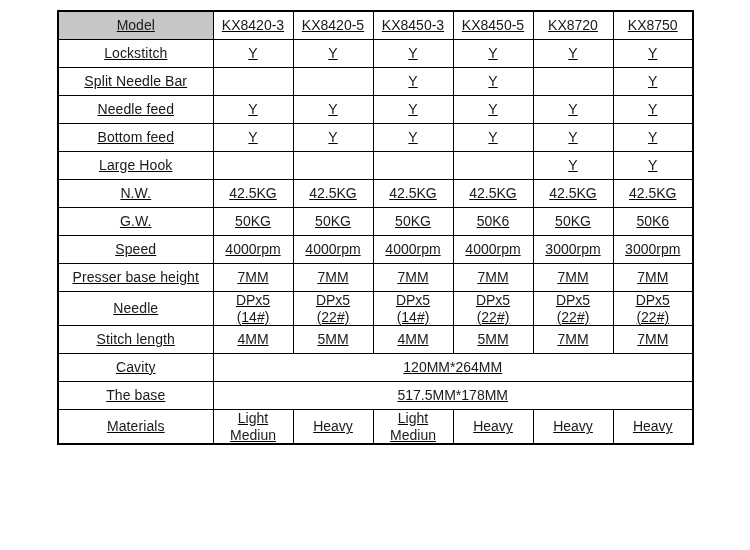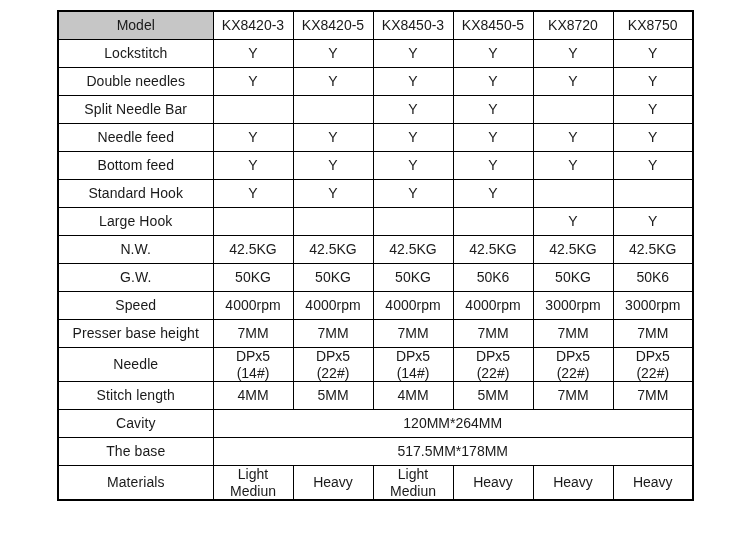--- a/index.html
+++ b/index.html
@@ -12,20 +12,21 @@
     height: 550px;
     overflow: hidden;
     font-family: "Liberation Sans", sans-serif;
   }
   #spec-wrap {
     position: absolute;
     left: 57px;
     top: 10px;
     width: 504px;
     box-sizing: border-box;
+    text-decoration: underline;
   }
   table.spec {
     border-collapse: collapse;
     table-layout: fixed;
     width: 636px;
     border: 2px solid #000000;
   }
   table.spec td {
     border: 1px solid #000000;
     padding: 0;
@@ -103,29 +104,20 @@
       <tr>
         <td class="rowlabel">Lockstitch</td>
         <td>Y</td>
         <td>Y</td>
         <td>Y</td>
         <td>Y</td>
         <td>Y</td>
         <td>Y</td>
       </tr>
 
-      <tr>
-        <td class="rowlabel">Double needles</td>
-        <td>Y</td>
-        <td>Y</td>
-        <td>Y</td>
-        <td>Y</td>
-        <td>Y</td>
-        <td>Y</td>
-      </tr>
 
       <tr>
         <td class="rowlabel">Split Needle Bar</td>
         <td></td>
         <td></td>
         <td>Y</td>
         <td>Y</td>
         <td></td>
         <td>Y</td>
       </tr>
@@ -143,29 +135,20 @@
       <tr>
         <td class="rowlabel">Bottom feed</td>
         <td>Y</td>
         <td>Y</td>
         <td>Y</td>
         <td>Y</td>
         <td>Y</td>
         <td>Y</td>
       </tr>
 
-      <tr>
-        <td class="rowlabel">Standard Hook</td>
-        <td>Y</td>
-        <td>Y</td>
-        <td>Y</td>
-        <td>Y</td>
-        <td></td>
-        <td></td>
-      </tr>
 
       <tr>
         <td class="rowlabel">Large Hook</td>
         <td></td>
         <td></td>
         <td></td>
         <td></td>
         <td>Y</td>
         <td>Y</td>
       </tr>

